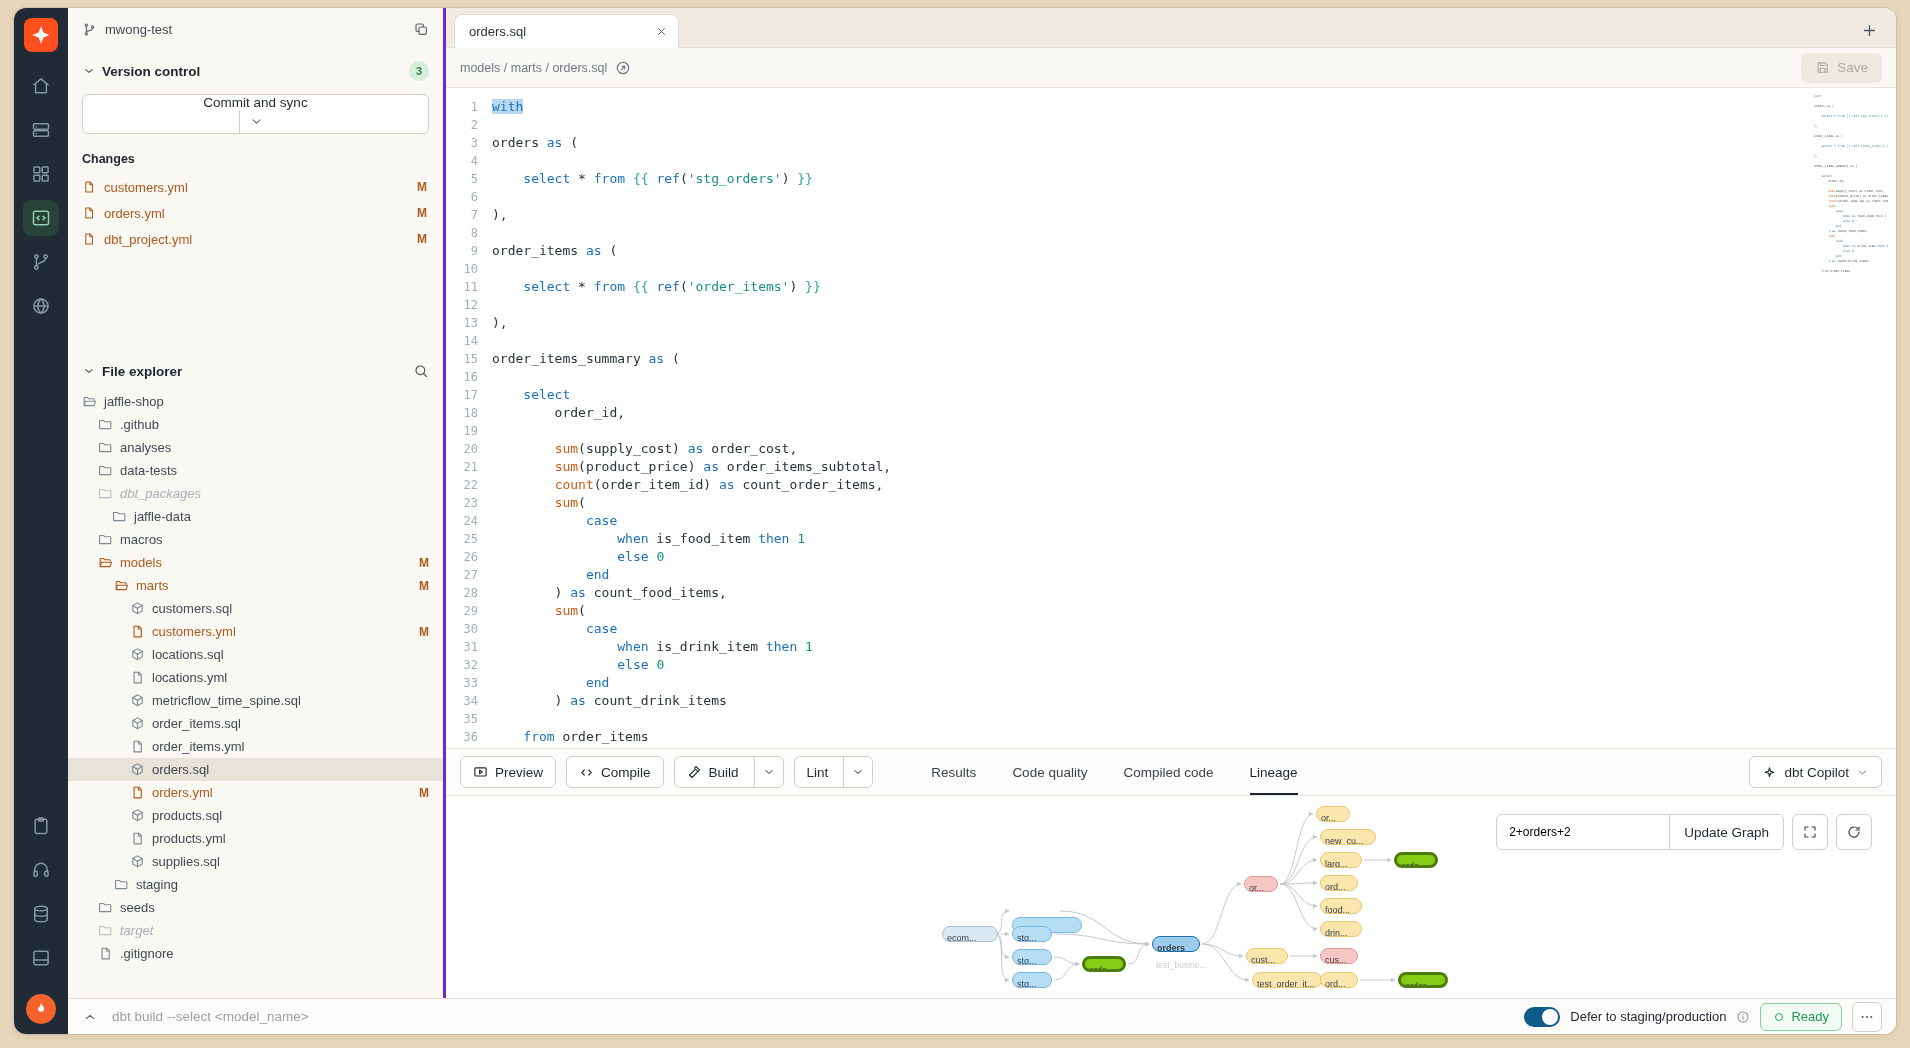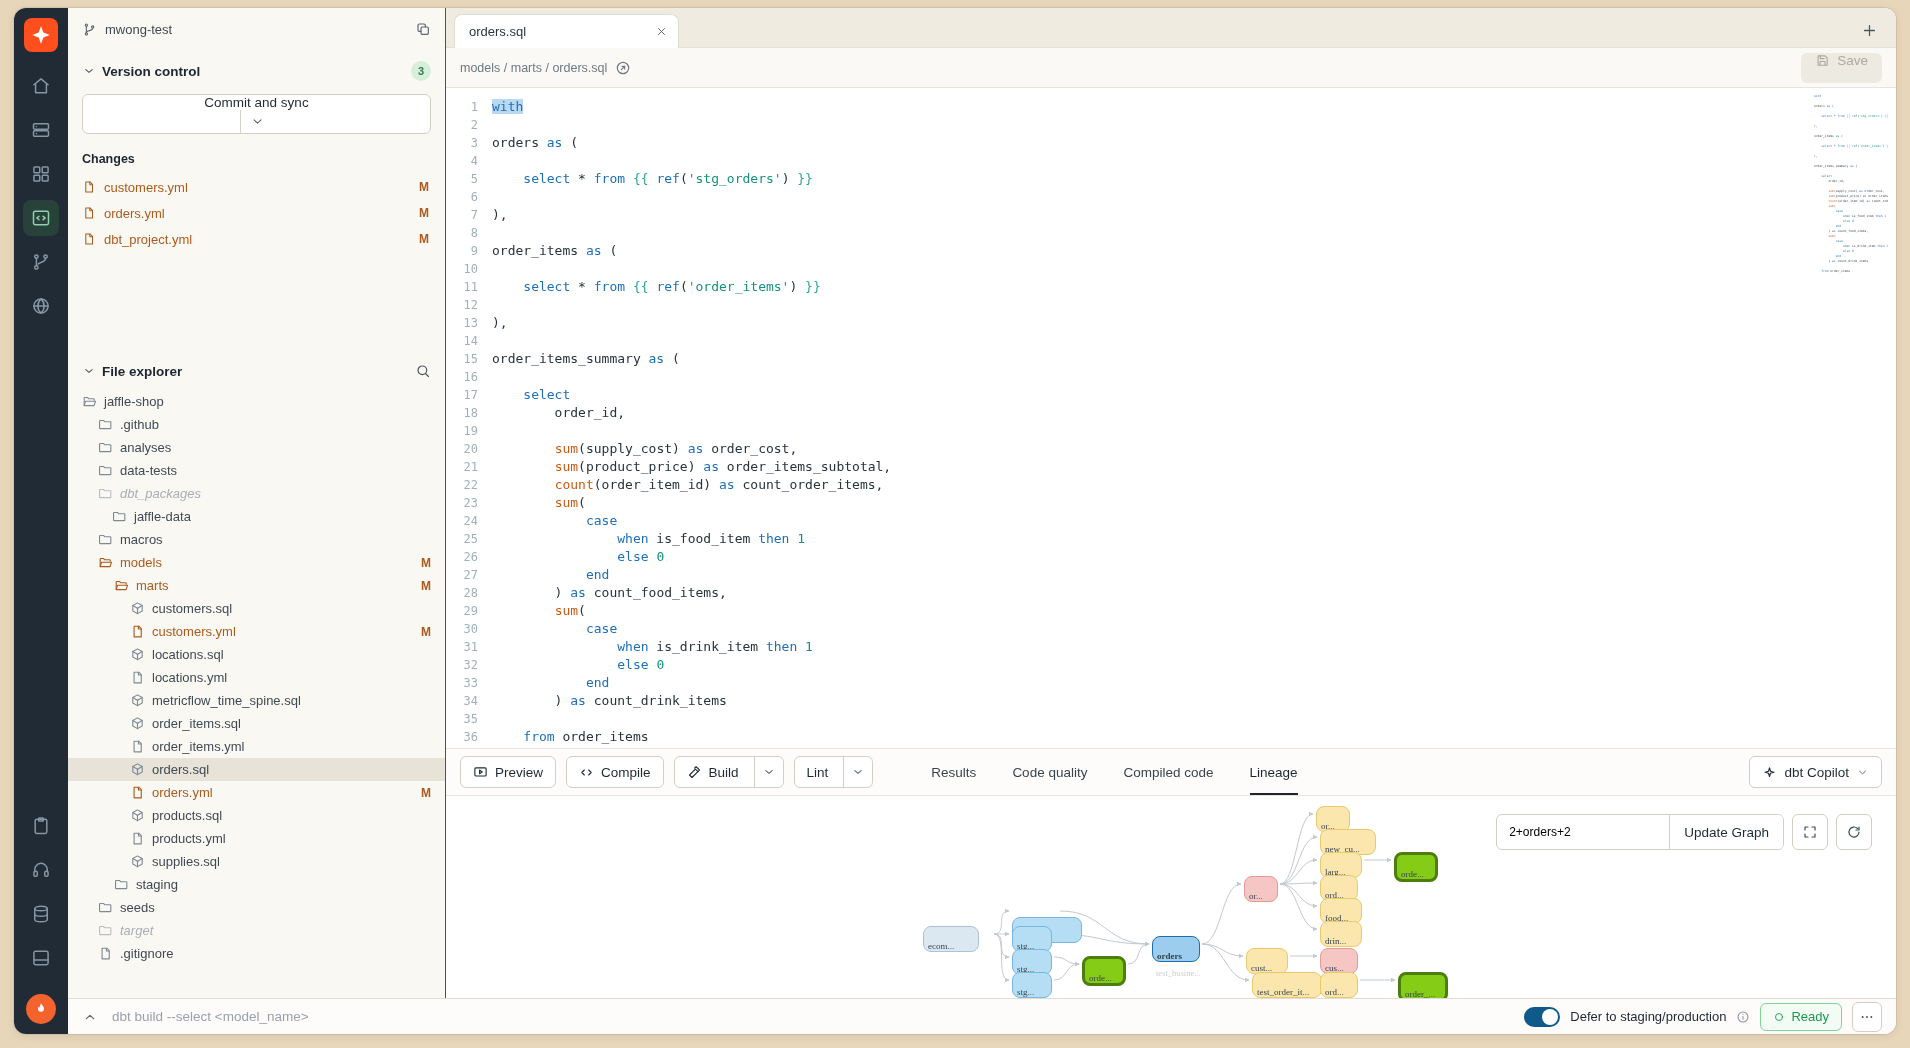--- a/index.html
+++ b/index.html
@@ -16,21 +16,21 @@
   .ab-item { width:36px; height:36px; border-radius:8px; display:flex; align-items:center; justify-content:center; color:#8696a2; margin-bottom:8px; cursor:pointer; }
   .ab-item.active { background:#28423a; color:#8fd0ae; }
   .ab-spacer { flex:1; }
   .avatar { width:30px; height:30px; border-radius:50%; background:#f4632e; display:flex; align-items:center; justify-content:center; color:#fff; margin-top:10px; }
 
   
   .right-col { flex:1; display:flex; flex-direction:column; min-width:0; }
   .content-row { flex:1; display:flex; min-height:0; }
 
   
-  .side-panel { width:378px; flex-shrink:0; background:#faf8f3; border-right:1px solid #6d28d9; display:flex; flex-direction:column; }
+  .side-panel { width:378px; flex-shrink:0; background:#faf8f3; border-right:3px solid #6d28d9; display:flex; flex-direction:column; }
   .panel-header { height:42px; display:flex; align-items:center; gap:8px; padding:0 14px; color:#3f4a54; font-size:13px; }
   .panel-header .spacer, .row-spacer { flex:1; }
   .vc-section { height:304px; padding:6px 14px 0; }
   .section-header { height:30px; display:flex; align-items:center; gap:6px; font-size:13.5px; font-weight:700; color:#1d2731; }
   .badge-count { margin-left:auto; width:20px; height:20px; border-radius:50%; background:#d6efdb; color:#2e7d4f; font-size:11px; font-weight:700; display:flex; align-items:center; justify-content:center; }
   .commit-btn { margin-top:8px; height:40px; border:1px solid #d3cfc5; border-radius:6px; background:#fff; display:flex; align-items:center; font-size:13.5px; color:#1f2a33; cursor:pointer; overflow:hidden;flex-direction:column; }
   .commit-btn .lbl { padding:0 12px; flex:1; text-align:left; }
   .commit-btn .chev { width:34px; height:100%; border-left:1px solid #d3cfc5; display:flex; align-items:center; justify-content:center; color:#5c6770; }
   .changes-label { margin-top:18px; margin-bottom:8px; font-size:12.5px; font-weight:700; color:#1d2731; }
   .change-row { height:26px; display:flex; align-items:center; gap:8px; font-size:13px; color:#ad5a1e; cursor:pointer; }
@@ -51,21 +51,21 @@
   .main { flex:1; min-width:0; display:flex; flex-direction:column; background:#fff; }
   .tabstrip { height:40px; background:#f0ebe1; display:flex; align-items:flex-end; border-bottom:1px solid #e5e0d4; }
   .tab { width:225px; height:34px; background:#fff; border:1px solid #e2ddd1; border-bottom:none; border-radius:8px 8px 0 0; margin-left:8px; margin-bottom:-1px; display:flex; align-items:center; padding:0 10px 0 14px; font-size:13px; color:#2a343d; cursor:pointer; z-index:2; }
   .tab .tab-label { flex:1; }
   .tab .close { color:#5c6770; display:flex; cursor:pointer; }
   .tabstrip .plus { margin-left:auto; margin-right:18px; margin-bottom:8px; color:#4b5661; display:flex; cursor:pointer; }
 
   .breadcrumb-row { height:40px; background:#fbf9f5; border-bottom:1px solid #eae5da; display:flex; align-items:center; padding:0 14px; gap:8px; }
   .breadcrumb { font-size:12.5px; color:#6e7983; }
   .bc-link { color:#6e7983; display:flex; cursor:pointer; }
-  .save-btn { margin-left:auto; display:flex; gap:7px; padding:0 14px; height:30px; border-radius:6px; background:#edeae2; color:#b0a99d; font-size:13.5px; cursor:pointer; }
+  .save-btn { margin-left:auto; display:flex; align-items:center; gap:7px; padding:0 14px; height:30px; border-radius:6px; background:#edeae2; color:#b0a99d; font-size:13.5px; cursor:pointer; }
 
   .editor { flex:1; min-height:0; position:relative; background:#fff; }
   .code-area { position:absolute; inset:0; padding-top:10px; overflow:hidden; font-family:"DejaVu Sans Mono", monospace; font-size:13px; }
   .line { display:flex; height:18px; line-height:18px; }
   .ln { width:46px; padding-right:14px; text-align:right; color:#9fb0bc; font-size:12px; flex-shrink:0; user-select:none; }
   .lc { white-space:pre; color:#27333d; }
   .tok.kw { color:#1e6fb8; }
   .tok.fn { color:#cc5a12; }
   .tok.str { color:#15917f; }
   .tok.jinja { color:#2ba59b; }
@@ -80,21 +80,21 @@
   .btn.split { padding-right:0; }
   .btn .chev-seg { margin-left:8px; border-left:1px solid #d3cfc5; height:100%; display:flex; align-items:center; padding:0 7px; color:#5c6770; }
   .result-tabs { display:flex; gap:36px; margin-left:58px; }
   .rtab { display:flex; align-items:center; font-size:13.5px; color:#3a454f; cursor:pointer; border-bottom:2px solid transparent; padding-top:2px; }
   .rtab.active { border-bottom-color:#1a2733; color:#1a2733; }
   .copilot { margin-left:auto; align-self:center; }
 
   .lineage { height:202px; flex-shrink:0; position:relative; background:#fff; overflow:hidden; }
   .graph { position:absolute; left:0; top:0; width:1100px; height:202px; }
   .graph svg { position:absolute; inset:0; }
-  .gnode { position:absolute; height:16px; border-radius:8px; font-size:9px; line-height:14px; padding:12px 4px; overflow:hidden; white-space:nowrap; color:#37424c; cursor:pointer;font-family:Liberation Serif, serif; }
+  .gnode { position:absolute; height:16px; border-radius:8px; font-size:9px; line-height:14px; padding:4px 4px; overflow:hidden; white-space:nowrap; color:#37424c; cursor:pointer; }
   .gnode.stg { background:#b5ddf4; border:1px solid #77b7e0; }
   .gnode.seed { background:#dce8f1; border:1px solid #a9c4d6; }
   .gnode.yellow { background:#fbe7ae; border:1px solid #e8c96e; }
   .gnode.pink { background:#f6c6c4; border:1px solid #e49a97; }
   .gnode.plain { background:#84cc16; border:3px solid #4d7c0f; }
   .gnode.focus { background:#9ccdee; border:1.5px solid #1d6fae; font-weight:700; z-index:2; }
   .gnode.ghost { background:transparent; border:none; color:#c9ced3; font-size:8.5px; cursor:default; }
   .lineage-controls { position:absolute; top:18px; right:24px; display:flex; gap:8px; align-items:center; }
   .selector-group { display:flex; border:1px solid #d3cfc5; border-radius:6px; overflow:hidden; background:#fff; height:36px; align-items:stretch; }
   .selector-group input { border:none; outline:none; padding:0 12px; width:172px; font-size:12px; color:#000000; font-family:"Liberation Sans", sans-serif; background:transparent; }
@@ -792,21 +792,21 @@
                 <path d="M834 88 C852.5 88,852.5 64,871 64" fill="none" stroke="#c3c9cf" stroke-width="1" marker-end="url(#arr)"></path>
                 <path d="M834 88 C852.5 88,852.5 87,871 87" fill="none" stroke="#c3c9cf" stroke-width="1" marker-end="url(#arr)"></path>
                 <path d="M834 88 C852.5 88,852.5 110,871 110" fill="none" stroke="#c3c9cf" stroke-width="1" marker-end="url(#arr)"></path>
                 <path d="M834 88 C852.5 88,852.5 133,871 133" fill="none" stroke="#c3c9cf" stroke-width="1" marker-end="url(#arr)"></path>
                 <path d="M918 64 C932 64,931 64,945 64" fill="none" stroke="#c3c9cf" stroke-width="1" marker-end="url(#arr)"></path>
                 <path d="M844 160 C858 160,857 160,871 160" fill="none" stroke="#c3c9cf" stroke-width="1" marker-end="url(#arr)"></path>
                 <path d="M878 184 C892 184,857 184,871 184" fill="none" stroke="#c3c9cf" stroke-width="1" marker-end="url(#arr)"></path>
                 <path d="M914 184 C931.5 184,931.5 184,949 184" fill="none" stroke="#c3c9cf" stroke-width="1" marker-end="url(#arr)"></path>
               </svg>
             <div id="node-layer">
-                <div class="gnode seed" style="left: 477px; top: 130px; width: 56px;">ecom...</div>
+                <div class="gnode seed" style="left: 496px; top: 130px; width: 56px;">ecom...</div>
                 <div class="gnode stg" style="left: 566px; top: 121px; width: 70px;">stg_o...</div>
                 <div class="gnode stg" style="left: 566px; top: 130px; width: 40px;">stg...</div>
                 <div class="gnode stg" style="left: 566px; top: 153px; width: 40px;">stg...</div>
                 <div class="gnode stg" style="left: 566px; top: 176px; width: 40px;">stg...</div>
                 <div class="gnode plain" style="left: 636px; top: 160px; width: 44px;">orde...</div>
                 <div class="gnode focus" style="left: 706px; top: 140px; width: 48px;">orders</div>
                 <div class="gnode ghost" style="left: 706px; top: 158px; width: 62px;">test_busine...</div>
                 <div class="gnode yellow" style="left: 800px; top: 152px; width: 42px;">cust...</div>
                 <div class="gnode yellow" style="left: 806px; top: 176px; width: 70px;">test_order_it...</div>
                 <div class="gnode pink" style="left: 798px; top: 80px; width: 34px;">or...</div>

